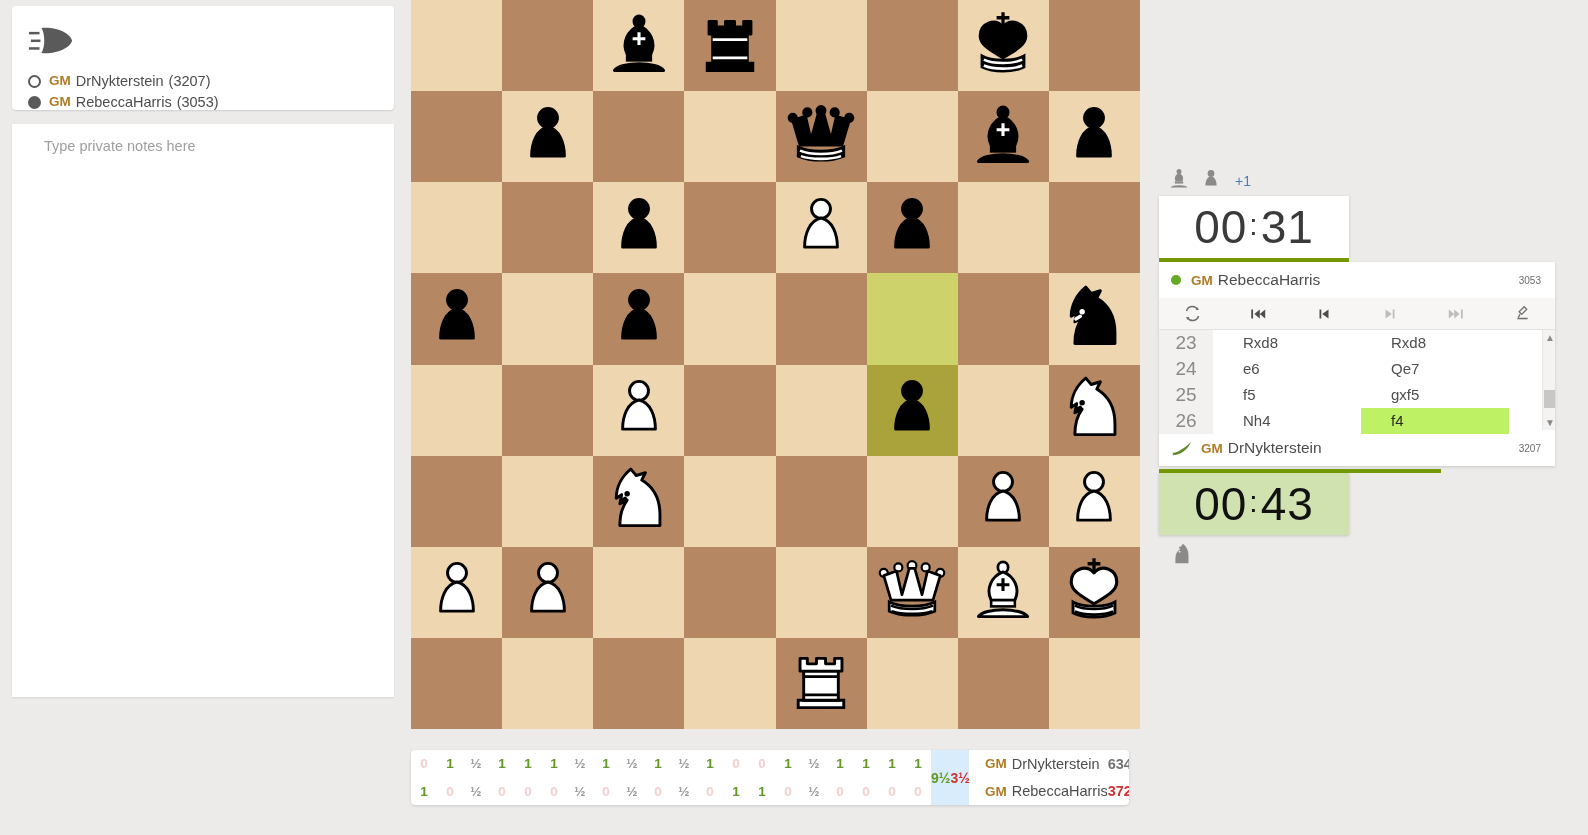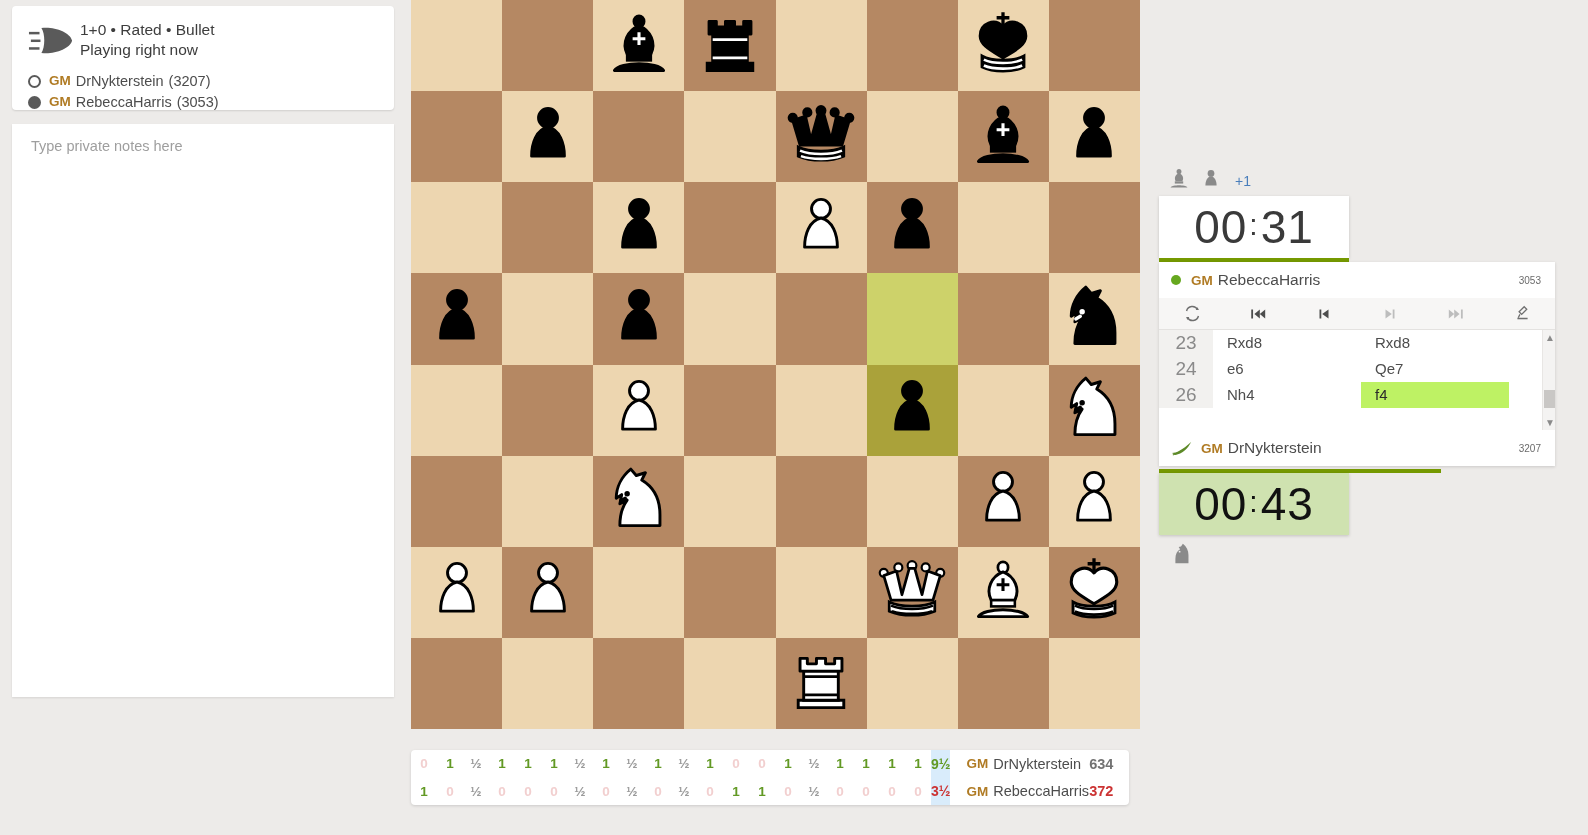--- a/index.html
+++ b/index.html
@@ -45,21 +45,21 @@
     flex: 1 1 auto; background: #e3e1df; color: #5a5a5a;
     font-size: 14.5px; display: flex; align-items: center;
     padding: 0 14px; border-radius: 3px 3px 0 0; cursor: pointer;
   }
   .tab.center { justify-content: center; }
   .tab.active { background: #fff; color: #3d3d3d; }
   .tab.phone { flex: 0 0 48px; justify-content: center; }
   .notes-body {
     background: #fff; height: 573px;
     box-shadow: 0 1px 2px rgba(0,0,0,.10);
-    padding: 14px 19px;
+    padding: 14px 32px;
   }
   .notes-placeholder { color: #9e9e9e; font-size: 14.5px; }
   .spectators { margin-top: 18px; font-size: 14px; color: #5a5a5a; padding-left: 2px; }
 
   
   .board-wrap { position: absolute; left: 411px; top: 0px; width: 729px; height: 729px; }
   .board { display: grid; grid-template-columns: repeat(8, 1fr); grid-template-rows: repeat(8, 1fr);
            width: 729px; height: 729px; }
   .sq { position: relative; }
   .sq.light { background: #edd6b0; }
@@ -110,21 +110,21 @@
     display: flex; align-items: center; height: 32px;
     background: #f7f6f5; border-bottom: 1px solid #e4e2e0;
   }
   .mv-btn { flex: 1 1 0; display: flex; align-items: center; justify-content: center; color: #6f6f6f; cursor: pointer; }
   .mv-btn.dim { color: #bdbdbd; }
 
   .mv-list { position: relative; height: 100px; display: flex; }
   .mv-rows { flex: 1 1 auto; }
   .mv-row { display: flex; height: 26px; align-items: center; font-size: 15px; }
   .mv-row .num { width: 54px; text-align: center; color: #8a8a8a; font-size: 19px; background: #f2f1ef; height: 26px; line-height: 26px; }
-  .mv-row .m { width: 148px; padding-left: 14px; color: #4d4d4d; height: 26px; line-height: 26px; }
+  .mv-row .m { width: 148px; padding-left: 30px; color: #4d4d4d; height: 26px; line-height: 26px; }
   .mv-row .m.current { background: #bef264; font-weight: normal; color: #2b2b2b; }
   .mv-scroll { width: 13px; background: #f4f3f2; border-left: 1px solid #e8e6e4; position: relative; }
   .mv-scroll .arrow { position: absolute; left: 2px; font-size: 10px; color: #8a8a8a; }
   .mv-scroll .arrow.up { top: 2px; }
   .mv-scroll .arrow.down { bottom: 2px; }
   .mv-scroll .thumb { position: absolute; left: 1px; width: 11px; height: 18px; background: #c9c7c5; top: 60px; }
 
   .pawn-badge { position: absolute; left: 12px; top: 540px; color: #8a8a8a; }
 
   
@@ -135,21 +135,21 @@
   }
   .sb-group { display: flex; }
   .sb-gap { width: 12px; background: #edebe9; }
   .sb-cell {
     width: 26px; display: flex; flex-direction: column;
   }
   .sb-cell .c { flex: 1 1 50%; display: flex; align-items: center; justify-content: center; font-size: 13.5px; font-weight: bold; }
   .res-1 { color: #629924; }
   .res-0 { color: #f2cfcf; }
   .res-h { color: #9b9b9b; }
-  .sb-total { width: 38px; background: #d9ecfb; display: flex; flex-direction: column; }
+  .sb-total { width: 38px; background: #d9ecfb; display: flex; flex-direction: row; }
   .sb-total .c { flex: 1 1 50%; display:flex; align-items:center; justify-content:center; font-size: 14px; font-weight: bold; }
   .sb-total .c.top { color: #629924; }
   .sb-total .c.bot { color: #cc3333; }
   .sb-names { flex: 1 1 auto; display: flex; flex-direction: column; padding-left: 16px; }
   .sb-names .r { flex: 1 1 50%; display: flex; align-items: center; font-size: 14.5px; }
   .sb-names .r .pts { margin-left: auto; margin-right: 16px; font-weight: bold; font-size: 14.5px; }
   .sb-names .r.top .pts { color: #737373; }
   .sb-names .r.bot .pts { color: #cc3333; }
 </style>
 </head>
@@ -161,24 +161,20 @@
 
     <div class="game-meta">
       <div class="meta-top">
         <div class="bullet-icon">
           <svg viewBox="0 0 48 34" width="46" height="33" aria-hidden="true">
             <path d="M14 4 C26 2, 44 8, 46 17 C44 26, 26 32, 14 30 C18 24, 18 10, 14 4 Z" fill="#5a5a5a"></path>
             <rect x="1" y="8" width="11" height="2.6" fill="#5a5a5a"></rect>
             <rect x="3" y="16" width="10" height="2.6" fill="#5a5a5a"></rect>
             <rect x="1" y="24" width="11" height="2.6" fill="#5a5a5a"></rect>
           </svg>
-        </div>
-        <div class="meta-title">
-          <span>1+0 • Rated • Bullet</span>
-          <span class="l2">Playing right now</span>
         </div>
       </div>
       <div class="players">
         <div class="player-line">
           <span class="dot white"></span>
           <span class="gm">GM</span>
           <span class="pname">DrNykterstein</span>
           <span class="pname" style="margin-left:5px">(3207)</span>
         </div>
         <div class="player-line">
@@ -459,20 +455,25 @@
               <div class="num">23</div>
               <div class="m">Rxd8</div>
               <div class="m">Rxd8</div>
             </div>
             <div class="mv-row">
               <div class="num">24</div>
               <div class="m">e6</div>
               <div class="m">Qe7</div>
             </div>
             <div class="mv-row">
+              <div class="num">25</div>
+              <div class="m">f5</div>
+              <div class="m">gxf5</div>
+            </div>
+            <div class="mv-row">
               <div class="num">26</div>
               <div class="m">Nh4</div>
               <div class="m current">f4</div>
             </div>
           </div>
         <div class="mv-scroll">
           <div class="arrow up">▲</div>
           <div class="thumb"></div>
           <div class="arrow down">▼</div>
         </div>

